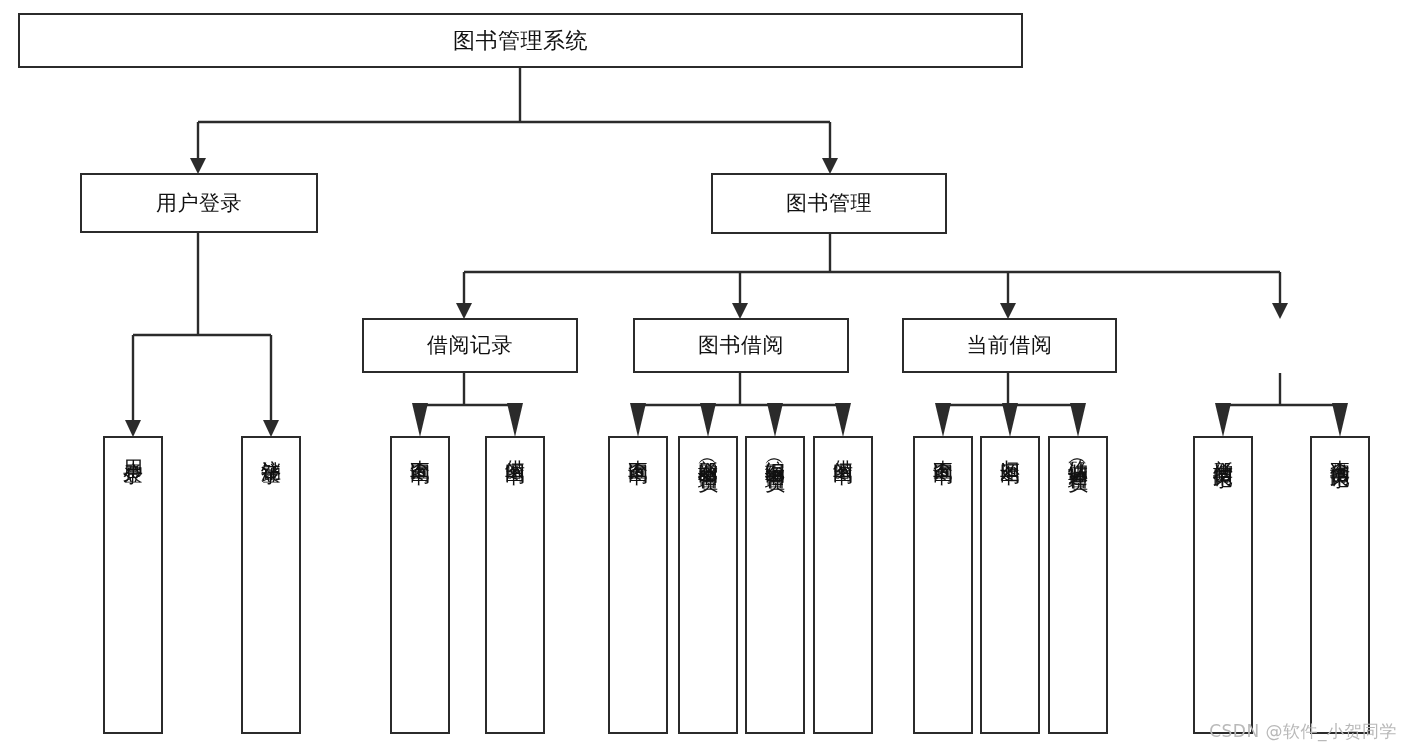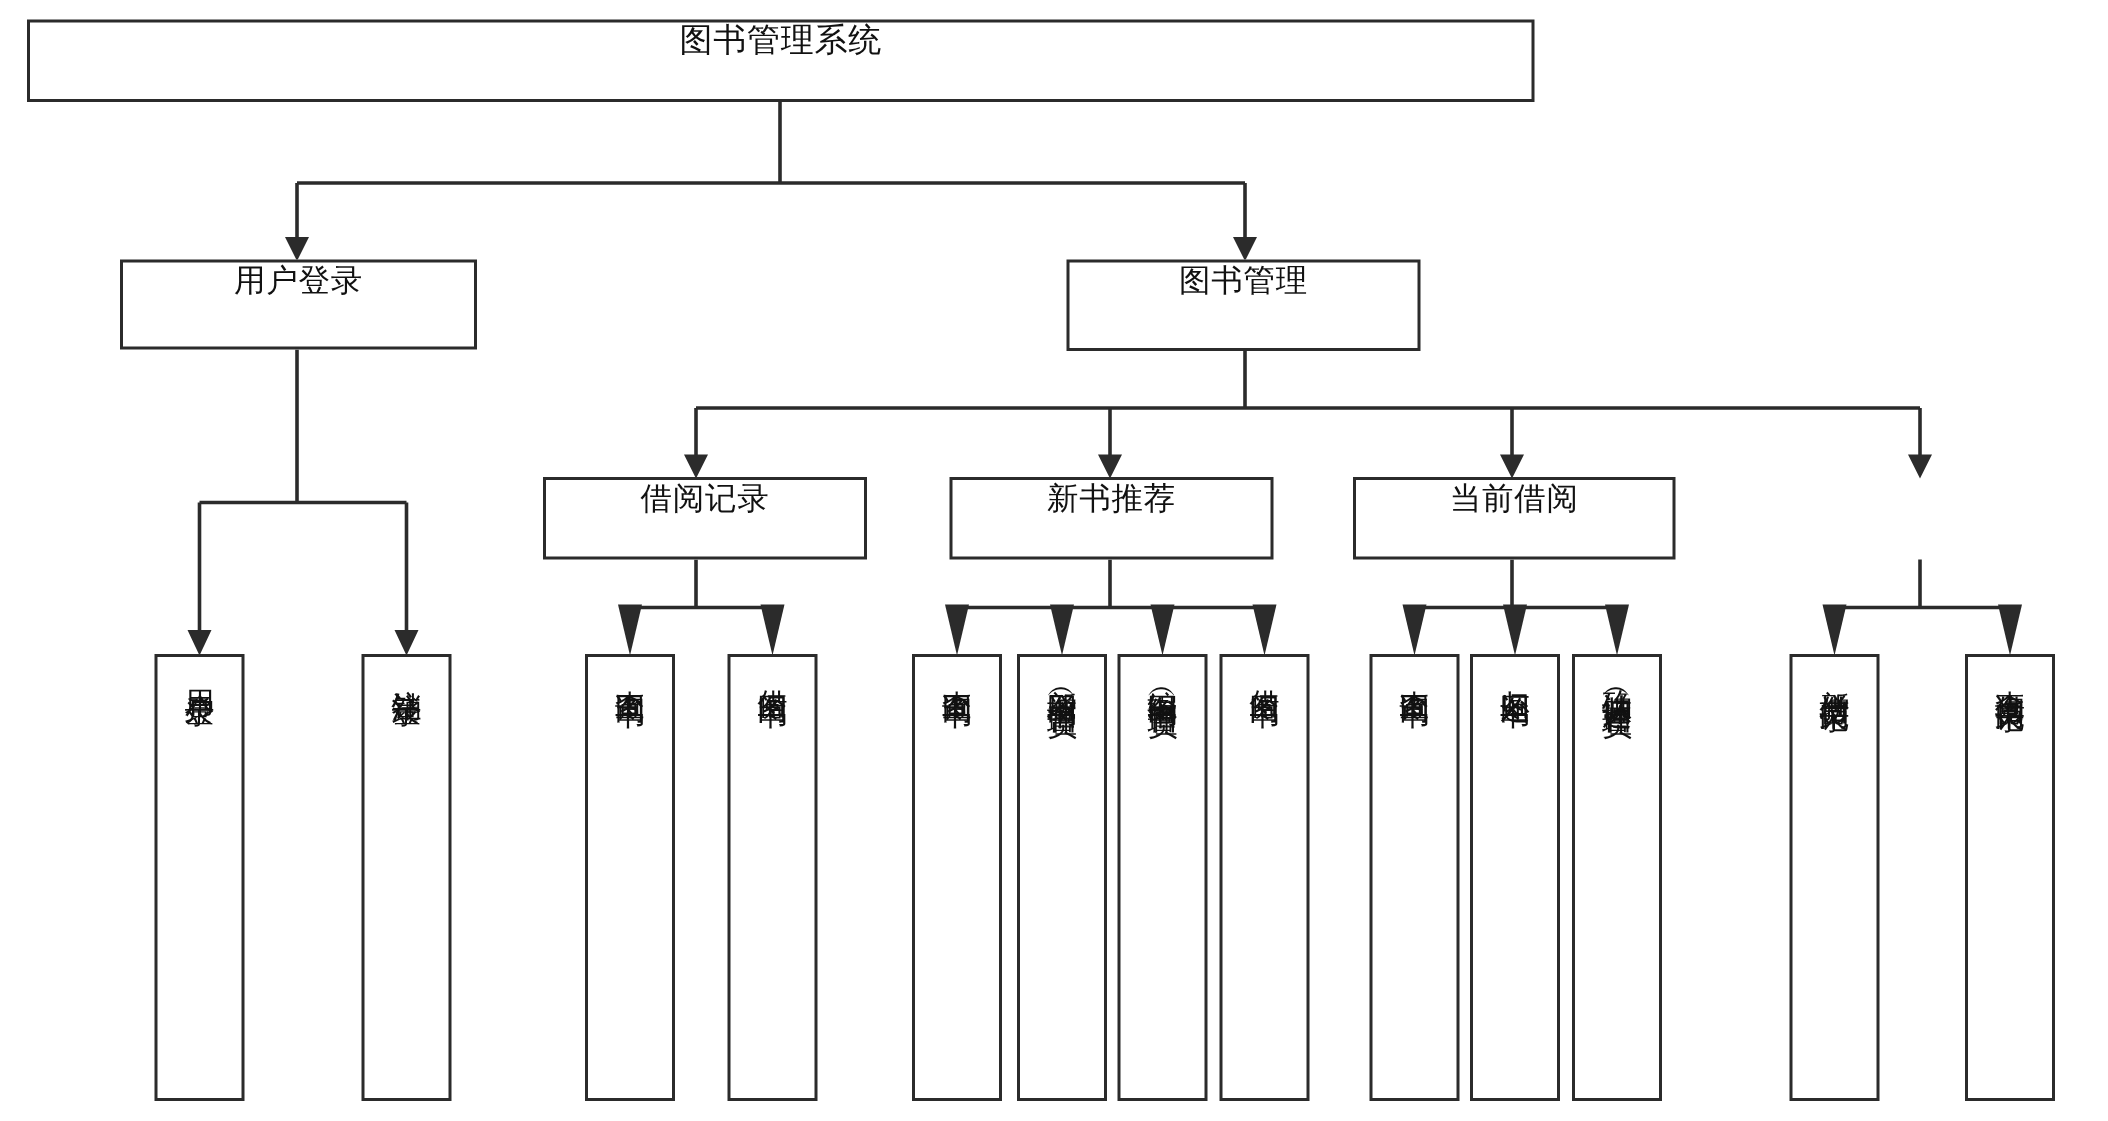--- a/index.html
+++ b/index.html
@@ -37,20 +37,21 @@
     stroke: none;
   }
   
   .node {
     position: absolute;
     box-sizing: border-box;
     background: #ffffff;
     border: 2.4px solid #2b2b2b;
     z-index: 2;
     display: flex;
+    align-items: center;
     justify-content: center;
     color: #111111;
   }
   .node .label {
     display: block;
     text-align: center;
     line-height: 1.15;
     white-space: nowrap;
   }
   
@@ -166,21 +167,21 @@
     <span class="label">用户登录</span>
   </div>
   <div class="node h" style="left:711px; top:173px; width:236px; height:61px;">
     <span class="label">图书管理</span>
   </div>
 
   <div class="node h" style="left:362px; top:318px; width:216px; height:55px;">
     <span class="label">借阅记录</span>
   </div>
   <div class="node h" style="left:633px; top:318px; width:216px; height:55px;">
-    <span class="label">新书推荐</span>
+    <span class="label">图书借阅</span>
   </div>
   <div class="node h" style="left:902px; top:318px; width:215px; height:55px;">
     <span class="label">当前借阅</span>
   </div>
 
   <div class="node v" style="left:103px; top:436px; width:60px; height:298px;">
     <span class="label">用户登录</span>
   </div>
   <div class="node v" style="left:241px; top:436px; width:60px; height:298px;">
     <span class="label">注销登录</span>
@@ -216,14 +217,15 @@
     <span class="label">确认归还（管理员）</span>
   </div>
 
   <div class="node v" style="left:1193px; top:436px; width:60px; height:298px;">
     <span class="label">新增借阅记录</span>
   </div>
   <div class="node v" style="left:1310px; top:436px; width:60px; height:298px;">
     <span class="label">查询借阅记录</span>
   </div>
 
+  <div id="watermark">CSDN @软件_小贺同学</div>
 
 </div>
 
 </body></html>

